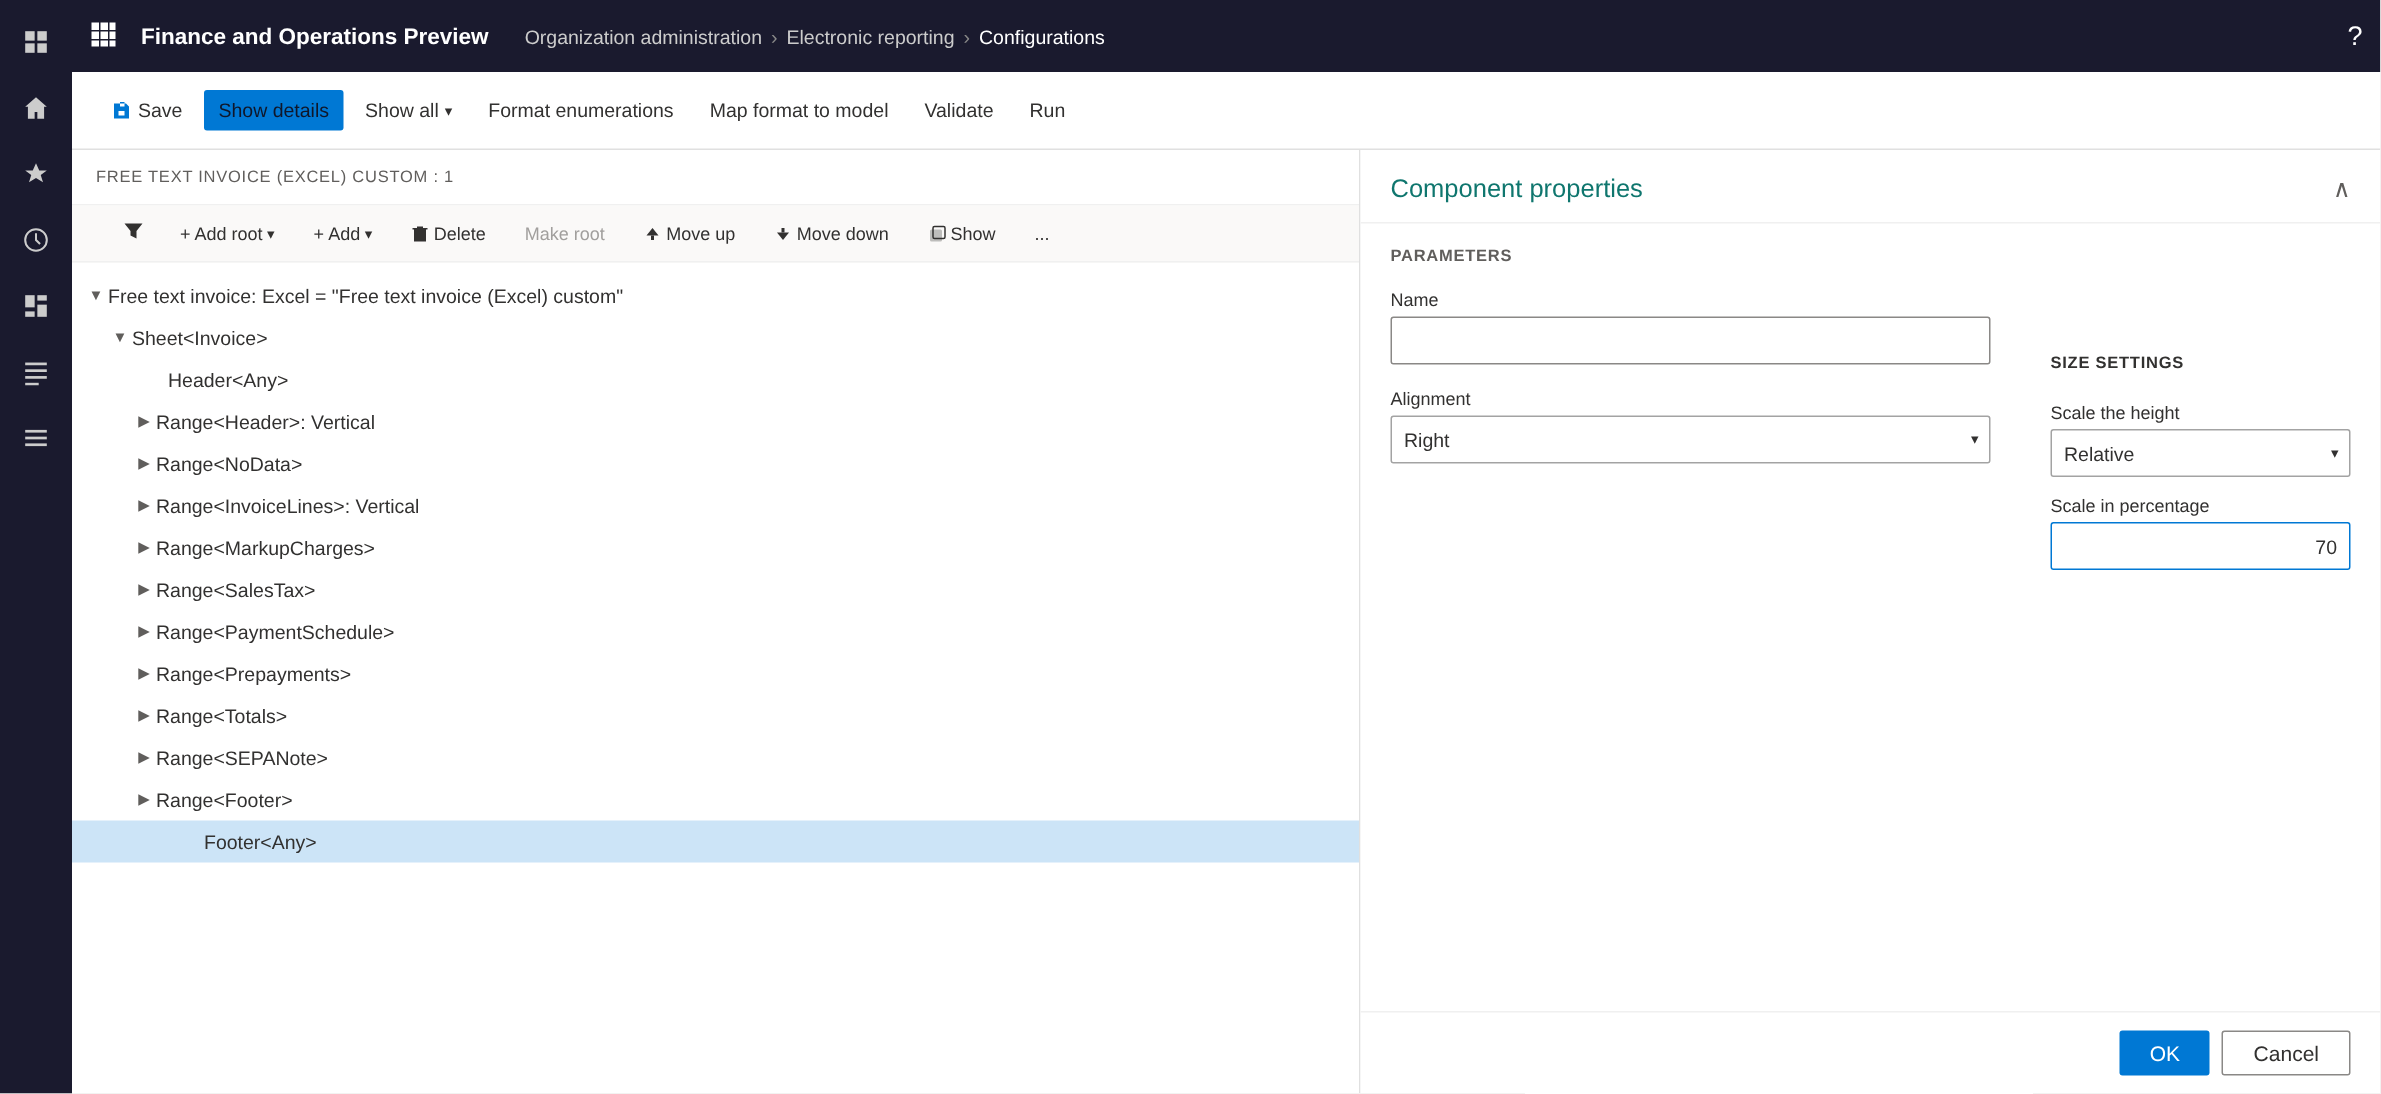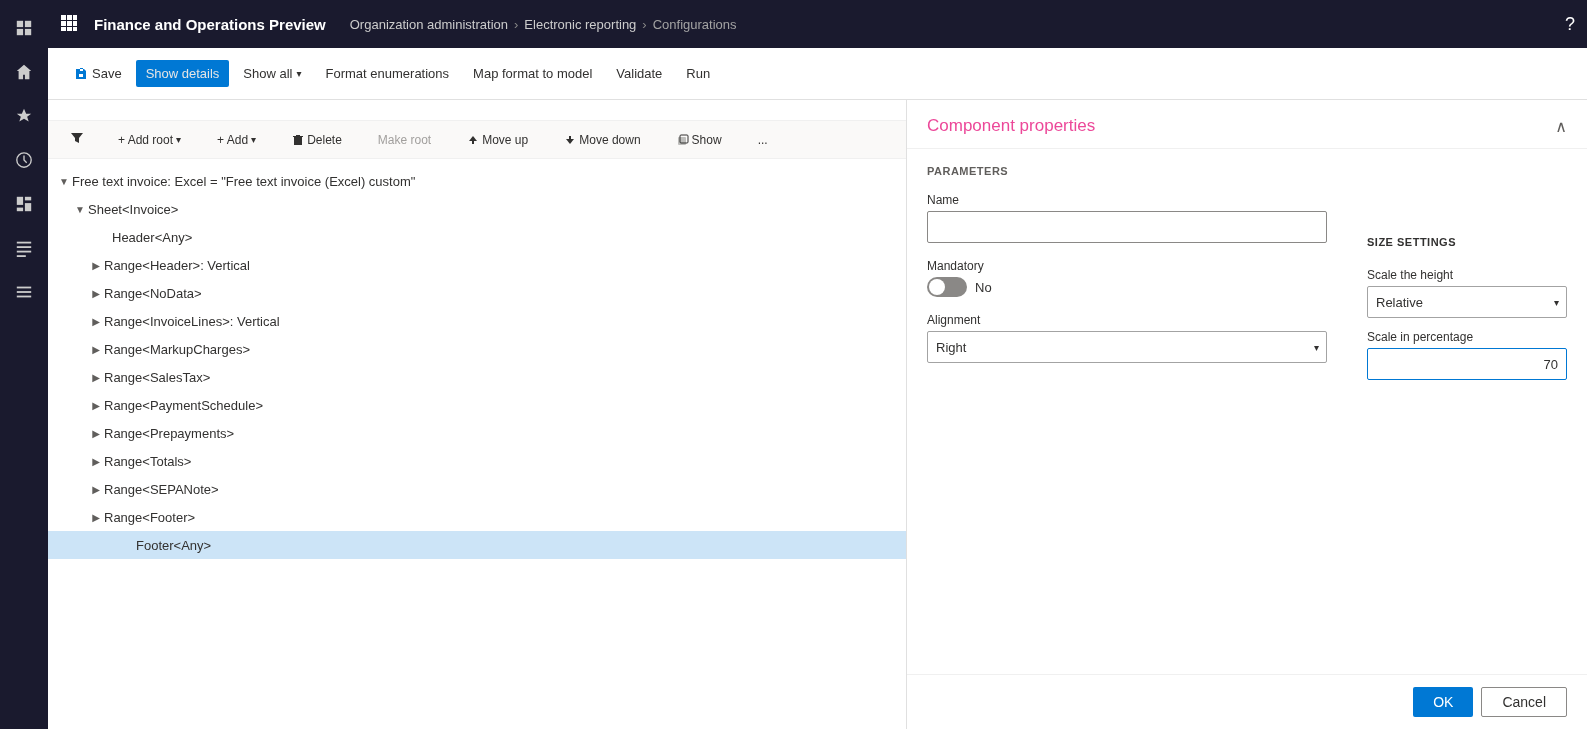--- a/index.html
+++ b/index.html
@@ -56,21 +56,21 @@
     }
     .breadcrumb {
       display: flex;
       align-items: center;
       gap: 6px;
       color: #ccc;
       font-size: 13px;
     }
     .breadcrumb-sep { color: #888; }
     .breadcrumb-item { color: #ccc; }
-    .breadcrumb-item.last { color: #a3a3a3; }
+    .breadcrumb-item.last { color: #ffffff; }
     .help-icon {
       margin-left: auto;
       color: white;
       font-size: 18px;
       cursor: pointer;
     }
 
     
     .toolbar {
       background: white;
@@ -85,21 +85,21 @@
     .toolbar-btn {
       display: flex; align-items: center; gap: 4px;
       padding: 6px 10px;
       border: none; background: transparent;
       cursor: pointer; font-size: 13px; color: #323130;
       border-radius: 2px;
       white-space: nowrap;
     }
     .toolbar-btn.primary {
       background: #0078d4;
-      color: #e5e5e5;
+      color: #0f172a;
       justify-content: flex-end;
     }
     .toolbar-btn svg { width: 14px; height: 14px; }
     .dropdown-arrow { font-size: 10px; }
 
     
     .content-area {
       display: flex;
       flex: 1;
       overflow: hidden;
@@ -129,22 +129,22 @@
     .designer-title {
       font-size: 22px;
       font-weight: 300;
       color: #323130;
     }
 
     
     .tree-toolbar {
       display: flex;
       align-items: center;
-      padding: 6px 16px;
-      gap: 20px;
+      padding: 6px 28px;
+      gap: 10px;
       border-bottom: 1px solid #f0f0f0;
       background: #faf9f8;
     }
     .tree-btn {
       display: flex; align-items: center; gap: 3px;
       padding: 4px 8px;
       border: none; background: transparent;
       cursor: pointer; font-size: 12px; color: #323130;
       border-radius: 2px;
     }
@@ -188,21 +188,21 @@
     .properties-header {
       display: flex;
       align-items: center;
       justify-content: space-between;
       padding: 16px 20px 12px;
       border-bottom: 1px solid #f0f0f0;
     }
     .properties-title {
       font-size: 17px;
       font-weight: 400;
-      color: #ec4899;
+      color: #0f766e;
     }
     .collapse-btn {
       cursor: pointer;
       color: #605e5c;
       font-size: 16px;
       background: none;
       border: none;
     }
 
     .properties-body {
@@ -471,20 +471,21 @@
     </button>
     <button class="toolbar-btn">
       <span>Run</span>
     </button>
   </div>
 
   <div class="content-area">
 
     <div class="designer-panel">
       <div class="designer-header">
+        <div class="designer-breadcrumb">FREE TEXT INVOICE (EXCEL) CUSTOM : 1</div>
       </div>
 
       <div class="tree-toolbar">
         <button class="filter-btn">
           <svg width="14" height="14" viewBox="0 0 14 14" fill="#323130">
               <path d="M1 2h12l-4 5v5l-4-2V7L1 2z"></path>
             </svg>
         </button>
         <button class="tree-btn">
           <span>+ Add root</span>
@@ -613,27 +614,20 @@
         <div class="section-header">Parameters</div>
 
         <div class="props-layout">
           <div class="props-left">
 
             <div class="field-group">
               <label class="field-label">Name</label>
               <input class="field-input" type="text" value="" style="">
             </div>
 
-            <div class="field-group">
-              <label class="field-label">Mandatory</label>
-              <div class="toggle-group">
-                <div class="toggle off"></div>
-                <span class="toggle-label">No</span>
-              </div>
-            </div>
 
             <div class="field-group">
               <label class="field-label">Alignment</label>
               <div class="select-wrapper">
                 <select>
                   <option>Left</option>
                   <option>Center</option>
                   <option selected="">Right</option>
                 </select>
                 <span class="select-arrow">▾</span>

